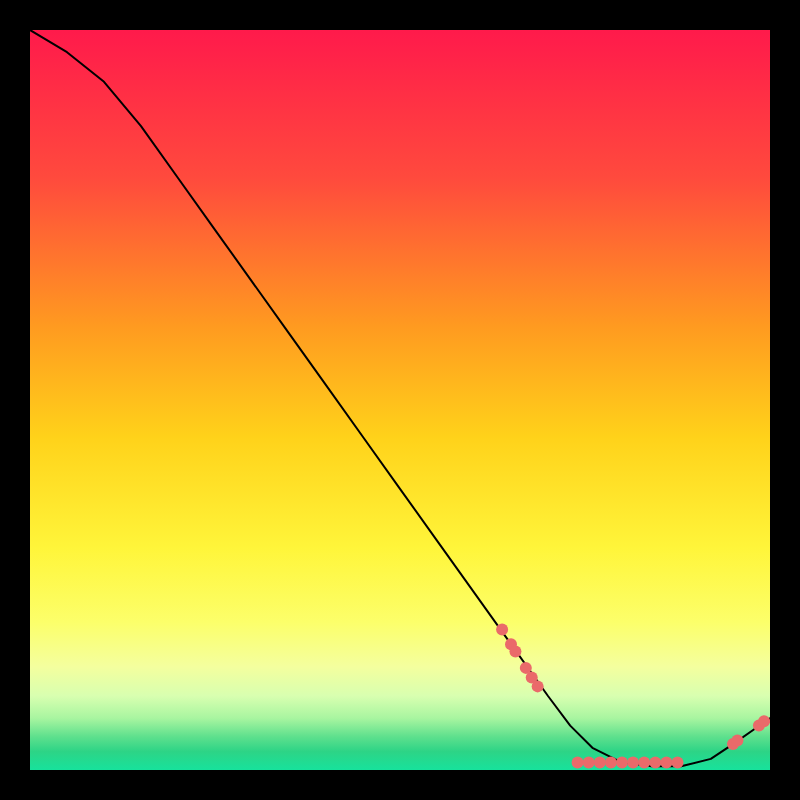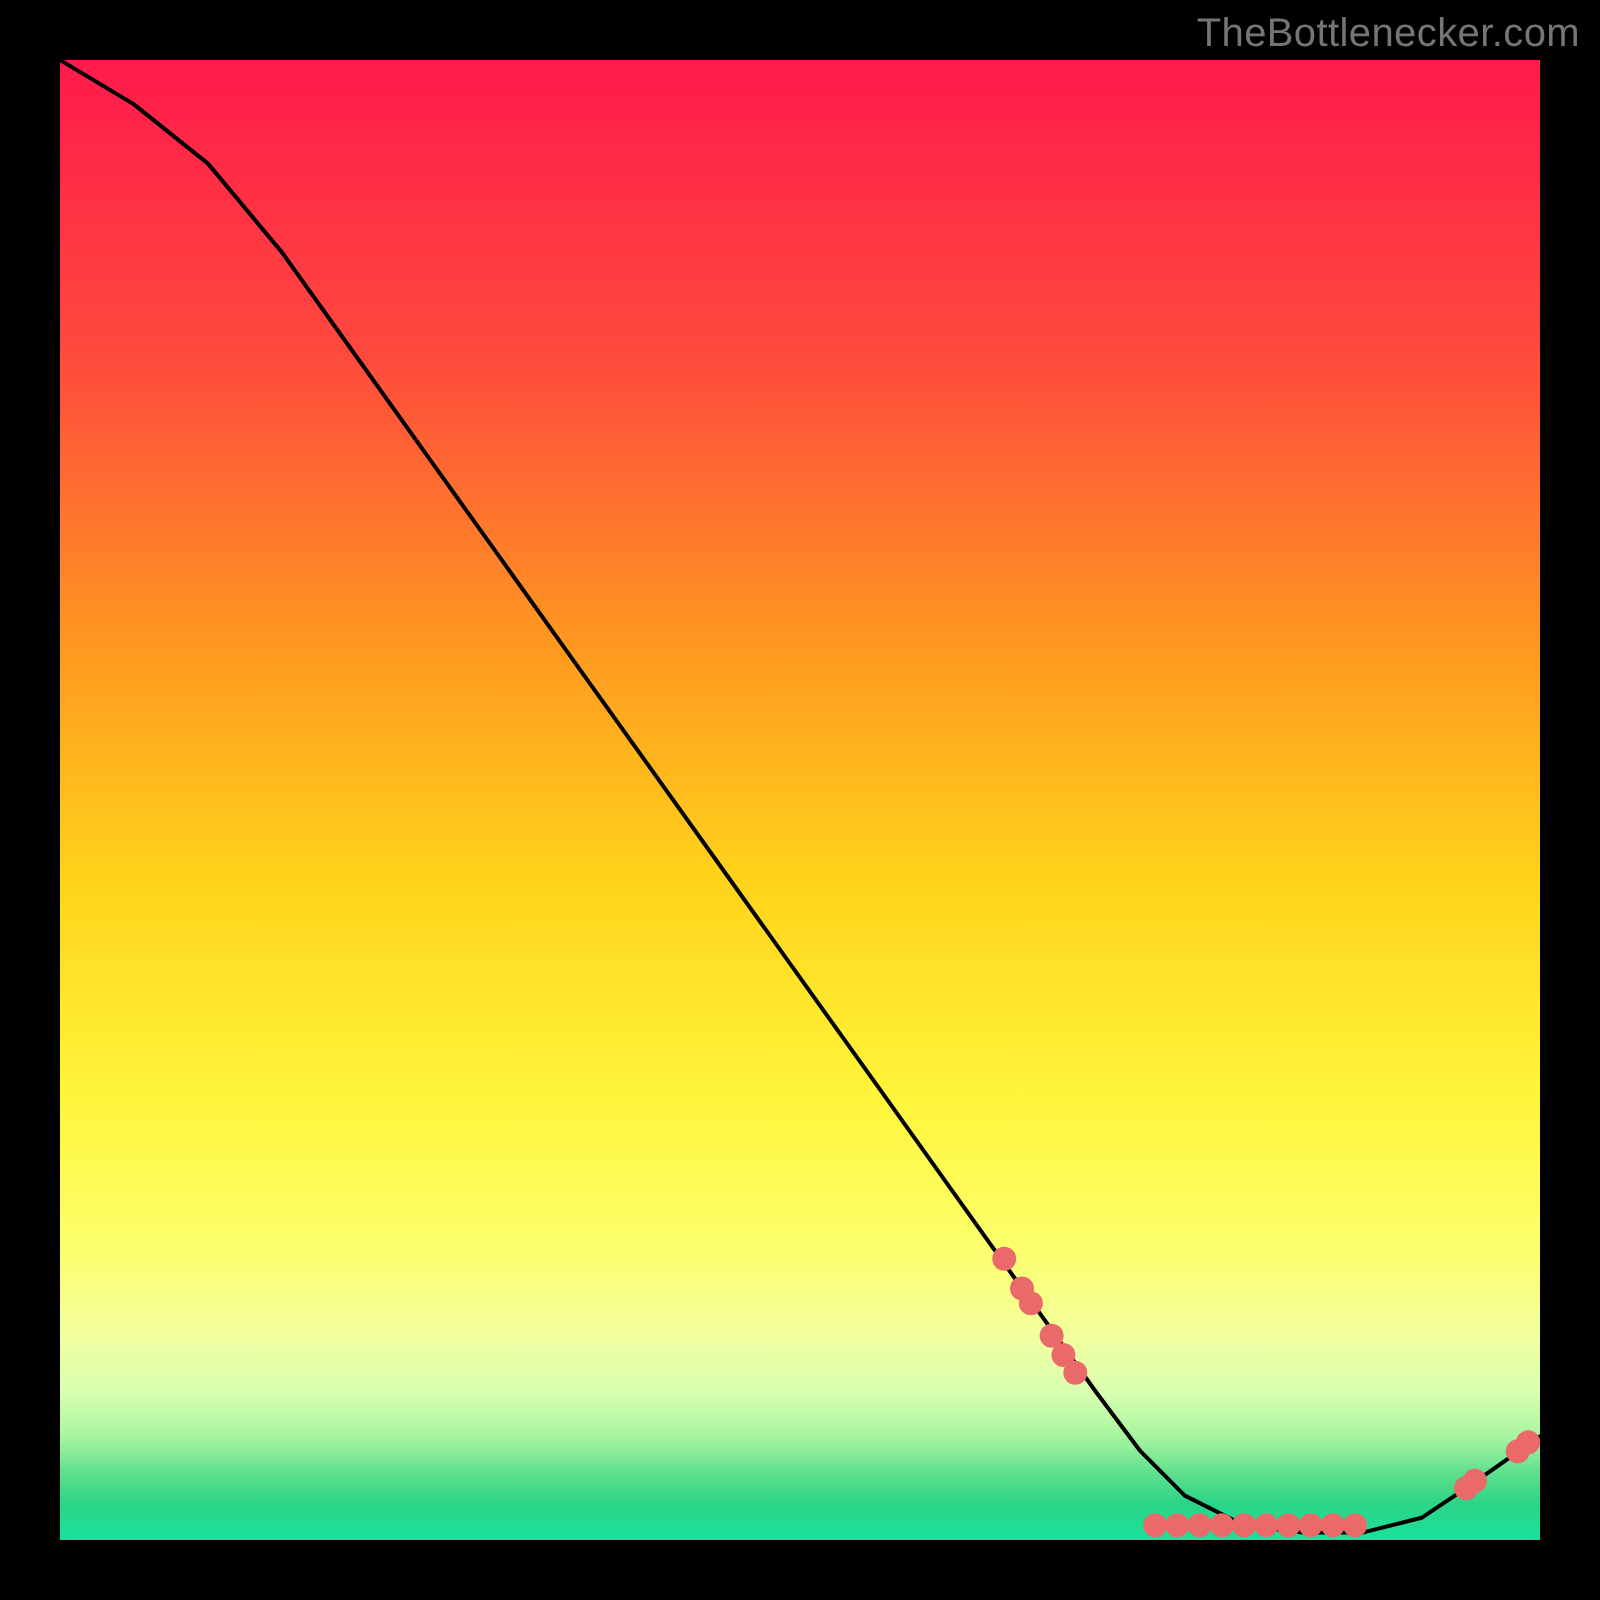--- a/index.html
+++ b/index.html
@@ -34,21 +34,20 @@
     font-weight: 400;
     letter-spacing: 0.2px;
     user-select: none;
   }
 </style>
 </head>
 <body>
 
 <div class="stage">
 
-  <div class="watermark">TheBottlenecker.com</div>
 
   <div class="plot-area">
     <svg id="chart-svg" width="740" height="740" viewBox="0 0 740 740">
       <defs>
         <linearGradient id="bg-grad" x1="0" y1="0" x2="0" y2="1">
 
         <stop offset="0.00%" stop-color="#ff1a4b"></stop>
             <stop offset="20.00%" stop-color="#ff4a3d"></stop>
             <stop offset="40.00%" stop-color="#ff9a20"></stop>
             <stop offset="55.00%" stop-color="#ffd21a"></stop>

